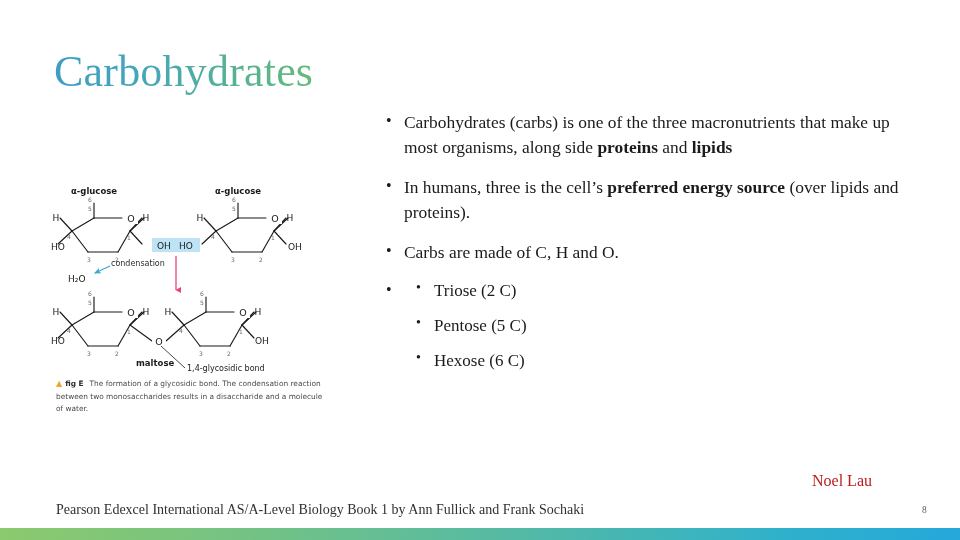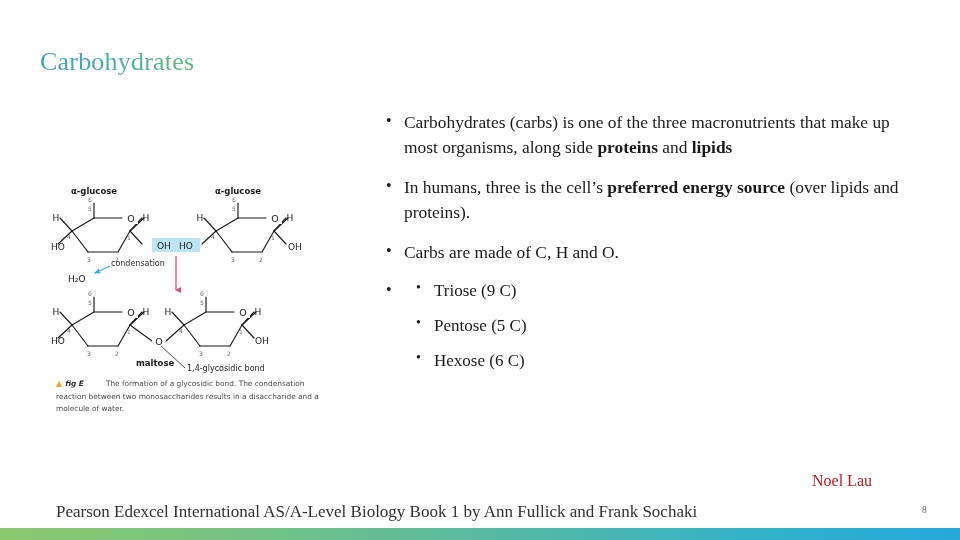--- a/index.html
+++ b/index.html
@@ -9,23 +9,23 @@
     overflow: hidden;
   }
   body {
     font-family: "Liberation Serif", "DejaVu Serif", serif;
     position: relative;
   }
 
   
   #slide-title {
     position: absolute;
-    left: 40px;
+    left: 54px;
     top: 48px;
-    font-size: 26px;
+    font-size: 44px;
     font-weight: normal;
     letter-spacing: 0.2px;
     line-height: 1.1;
     white-space: nowrap;
     background-image: linear-gradient(90deg, #3d9dc6 0%, #46a7b8 35%, #55b194 68%, #63bb79 100%);
     -webkit-background-clip: text;
     background-clip: text;
     color: transparent;
     -webkit-text-fill-color: transparent;
   }
@@ -93,30 +93,29 @@
     color: #4a4a4a;
   }
   #fig-caption .fig-marker {
     color: #f0a429;
     font-size: 8px;
     margin-right: 3px;
   }
   #fig-caption .fig-label {
     font-weight: bold;
     color: #2b2b2b;
-    margin-right: 22px;
-    font-style: italic;
+    margin-right: 6px;
   }
 
   
   #footer-citation {
     position: absolute;
     left: 56px;
     top: 502px;
-    font-size: 17px;
+    font-size: 14px;
     color: #33302f;
     white-space: nowrap;
   }
   #footer-author {
     position: absolute;
     left: 812px;
     top: 472px;
     font-size: 16px;
     color: #b91c1c;
     white-space: nowrap;
@@ -312,21 +311,21 @@
 
 <div id="fig-caption">
   <span class="fig-marker">▲</span><span class="fig-label">fig E</span><span>The formation of a glycosidic bond. The condensation reaction between two monosaccharides results in a disaccharide and a molecule of water.</span>
 </div>
 
 <div id="body-column">
     <div class="bullet-l1"><span class="bullet-dot">•</span><span class="bullet-text"><span>Carbohydrates (carbs) is one of the three macronutrients that make up most organisms, along side </span><b>proteins</b><span> and </span><b>lipids</b></span></div>
     <div class="bullet-l1"><span class="bullet-dot">•</span><span class="bullet-text"><span>In humans, three is the cell’s </span><b>preferred energy source</b><span> (over lipids and proteins).</span></span></div>
     <div class="bullet-l1"><span class="bullet-dot">•</span><span class="bullet-text"><span>Carbs are made of C, H and O.</span></span></div>
     <div class="bullet-l1"><span class="bullet-dot">•</span></div>
-    <div class="bullet-l2"><span class="bullet-dot">•</span><span class="bullet-text"><span>Triose (9 C)</span></span></div>
+    <div class="bullet-l2"><span class="bullet-dot">•</span><span class="bullet-text"><span>Triose (2 C)</span></span></div>
     <div class="bullet-l2"><span class="bullet-dot">•</span><span class="bullet-text"><span>Pentose (5 C)</span></span></div>
     <div class="bullet-l2"><span class="bullet-dot">•</span><span class="bullet-text"><span>Hexose (6 C)</span></span></div>
   </div>
 
 <div id="footer-citation">Pearson Edexcel International AS/A-Level Biology Book 1 by Ann Fullick and Frank Sochaki</div>
 <div id="footer-author">Noel Lau</div>
 <div id="footer-page">8</div>
 <div id="bottom-bar"></div>
 
 </body></html>

